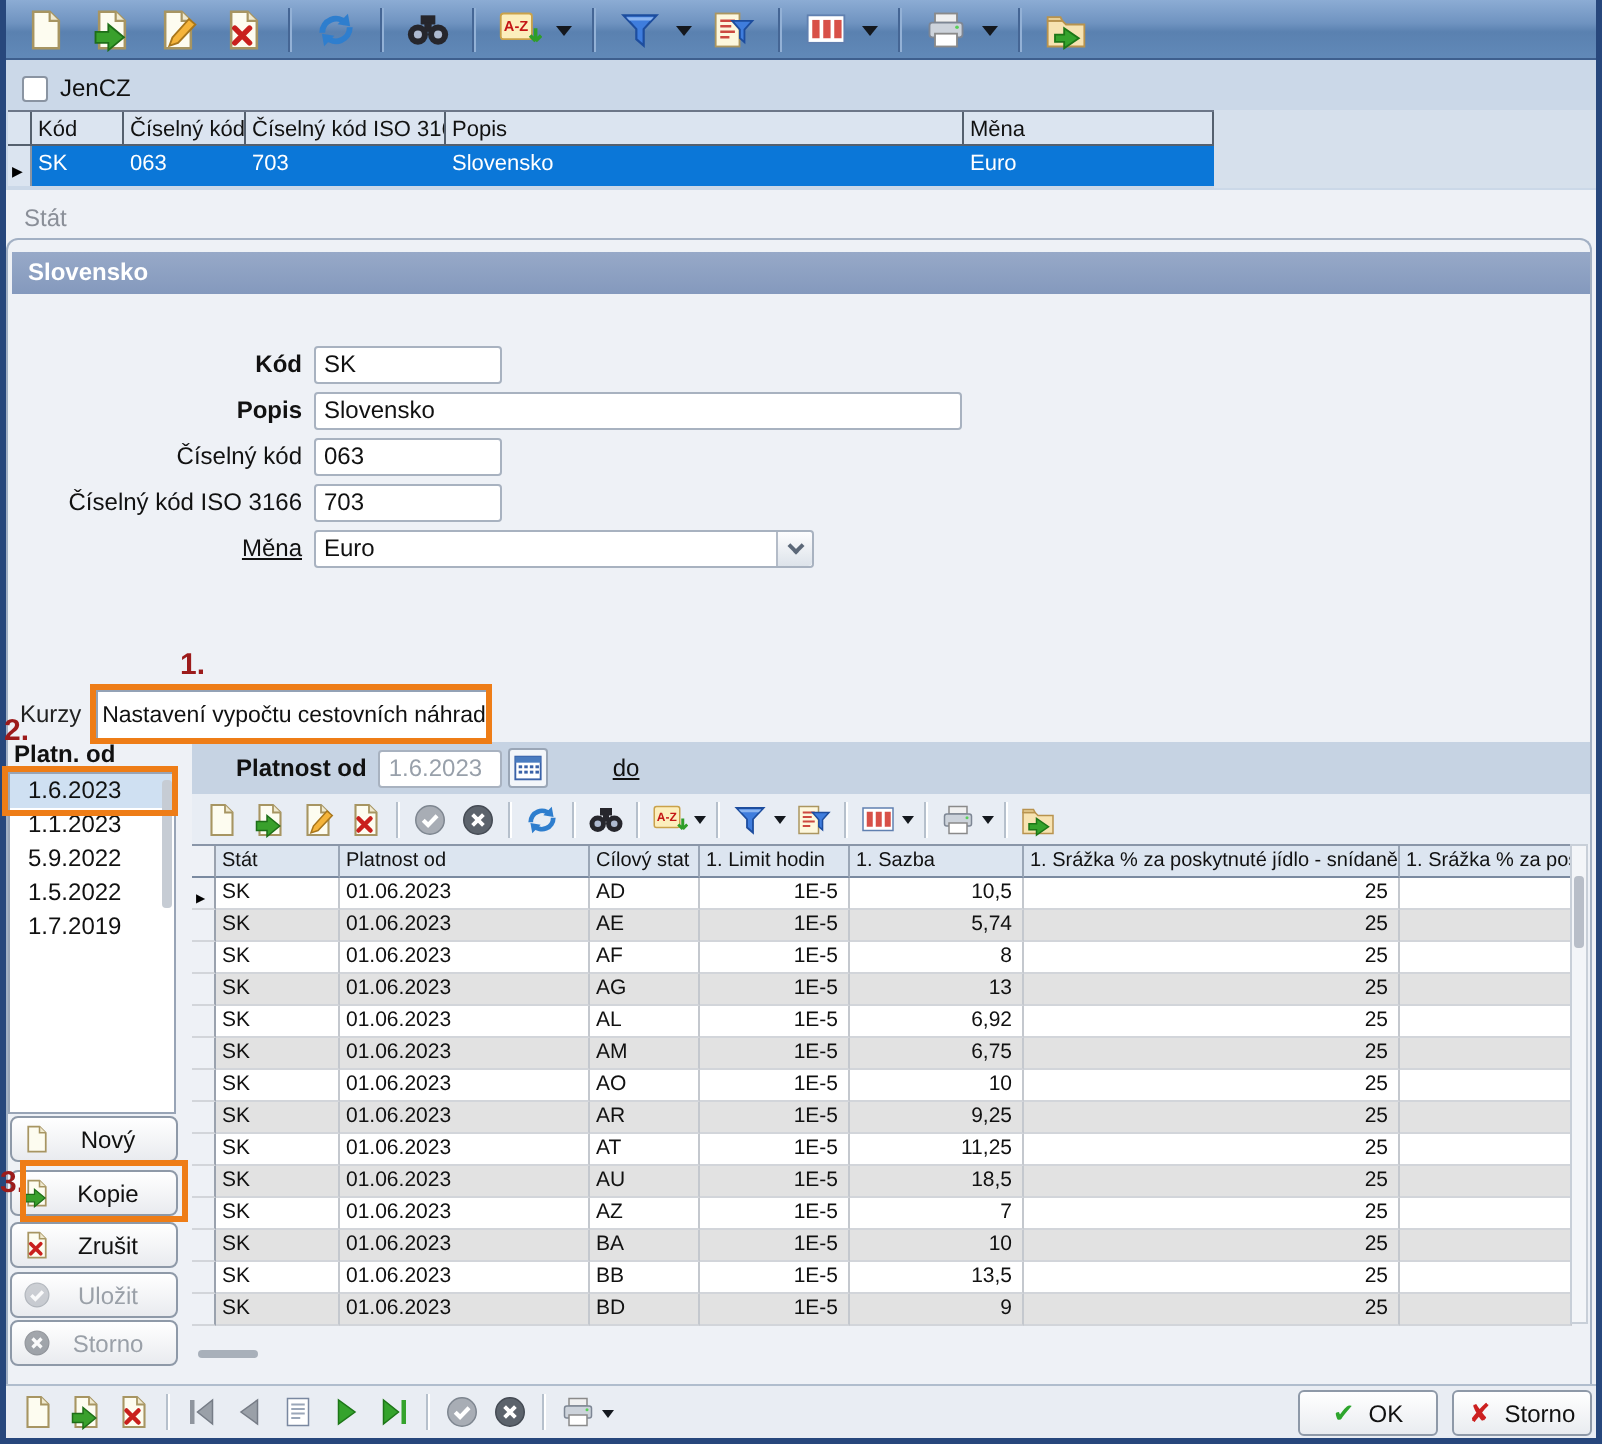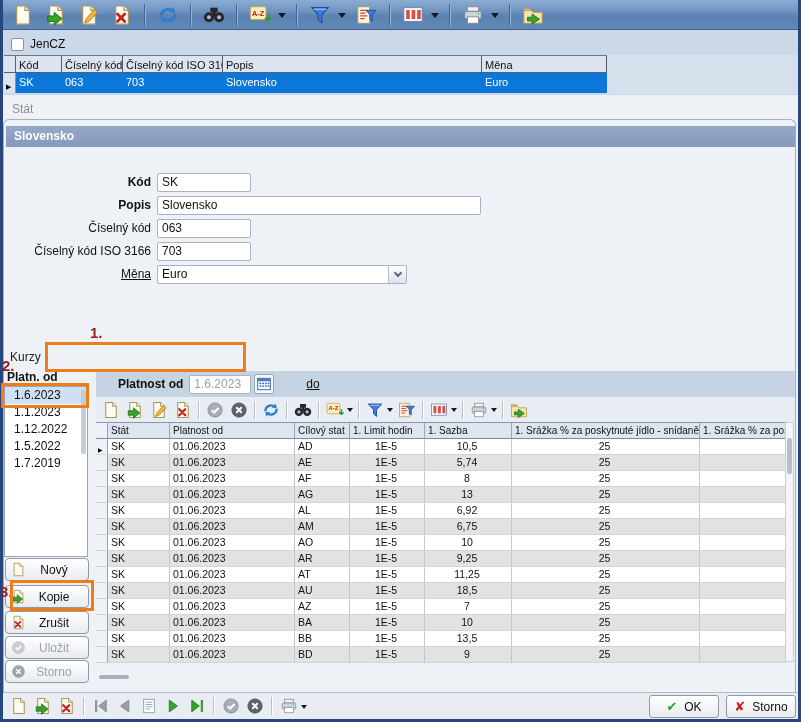--- a/index.html
+++ b/index.html
@@ -105,21 +105,21 @@
   #rates { left:96px; top:422px; width:690px; }
   .rhead { display:flex; height:17px; background:#dce5f0; border-top:1px solid #8a96a8; font-size:10px; }
   .rhead .c { border-right:1px solid #9aa6b6; border-bottom:1px solid #7a8aa0; line-height:16px; }
   .rrow { display:flex; height:16px; background:#fff; font-size:10.5px; }
   .rrow.alt .c:not(.ind) { background:#e2e2e2; }
   .rrow .c { border-right:1px solid #c4c8ce; border-bottom:1px solid #d2d5da; line-height:15px; }
   .c { overflow:hidden; white-space:nowrap; padding:0 3px; }
   .c.ind { width:12px; padding:0; background:#eef1f6; border-right:1px solid #9aa2ae; position:relative; }
   #rates-body .rrow:nth-of-type(1) .ind::before { content:"▶"; font-size:6px; color:#000; position:absolute; left:2px; top:4px; }
   .k1{width:62px}.k2{width:125px}.k3{width:55px}.k4{width:75px}.k5{width:87px}.k6{width:188px}.k7{width:86px}
-  .num { text-align:center; padding-right:5px; }
+  .num { text-align:right; padding-right:5px; }
   #vscroll { left:785px; top:422px; width:9px; height:240px; background:#f3f5f8; border:1px solid #c8cfd8; }
   #vthumb { position:absolute; left:1px; top:15px; width:5px; height:36px; background:#b8bec8; border-radius:2px; }
   #hthumb { left:99px; top:675px; width:30px; height:4px; background:#a8b0ba; border-radius:2px; }
 
   
   #footer { left:3px; top:692px; width:795px; height:27px; background:#e9edf3; border-top:1px solid #b0bdcd;
     display:flex; align-items:center; padding-left:5px; gap:3px; }
   .ft-btn { width:21px; height:21px; display:flex; align-items:center; justify-content:center; }
   .ft-btn svg { width:18px; height:18px; }
   .ft-sep { width:1px; height:18px; background:#b6c0cc; box-shadow:1px 0 0 #fff; margin:0 3px; }
@@ -375,30 +375,31 @@
     <span class="flabel link">Měna</span>
     <span class="combo">
       <input class="tfield" value="Euro" style="">
       <span class="combo-btn">
           <span class="chev"></span>
         </span>
     </span>
   </div>
 
   <div id="tab-kurzy" class="abs">Kurzy</div>
+  <div id="tab-active" class="abs">Nastavení vypočtu cestovních náhrad</div>
 
   <div id="platn-hdr" class="abs">Platn. od</div>
   <div id="vlist" class="abs">
     <div id="vscroll-side"></div>
 
       <div class="vitem selected"><span>1.6.2023</span></div>
 
       <div class="vitem"><span>1.1.2023</span></div>
 
-      <div class="vitem"><span>1.12.2022</span></div>
+      <div class="vitem"><span>5.9.2022</span></div>
 
       <div class="vitem"><span>1.5.2022</span></div>
 
       <div class="vitem"><span>1.7.2019</span></div>
     </div>
 
   <div class="side-btn" style="top:558px">
     <svg>
         <use href="#i-doc"></use>
       </svg>

